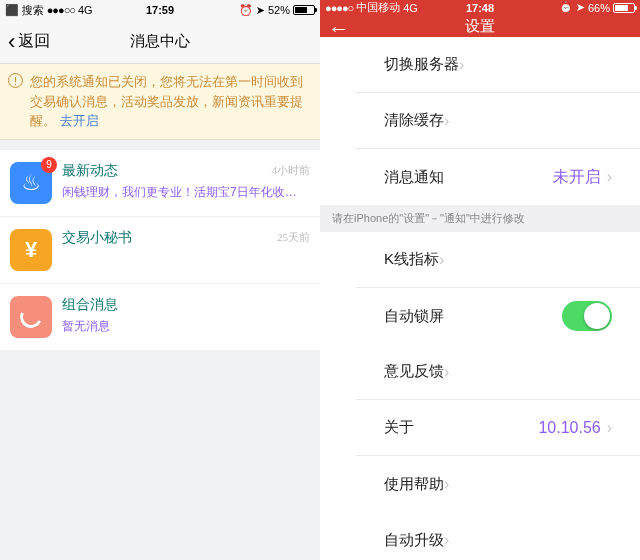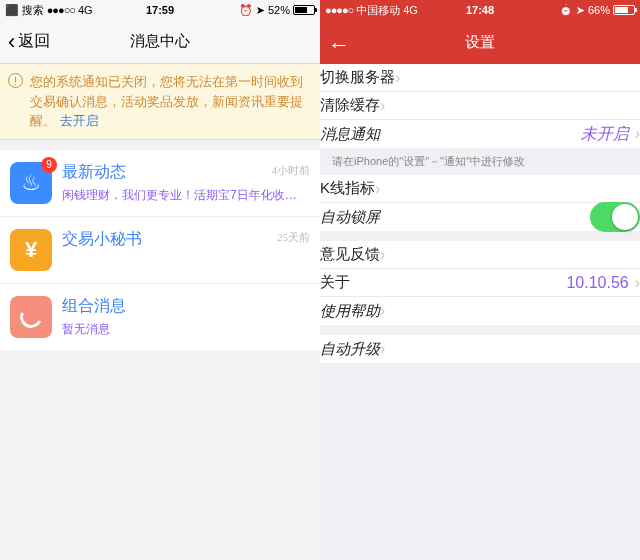--- a/index.html
+++ b/index.html
@@ -37,28 +37,28 @@
   
   .msgs { background:#fff; margin-top:10px; }
   .msg { display:flex; padding:12px 10px; border-bottom:1px solid #eee; position:relative; align-items:flex-start; }
   .msg:last-child { border-bottom:none;justify-content:flex-end; }
   .mi { width:42px; height:42px; border-radius:8px; flex-shrink:0; display:flex; align-items:center; justify-content:center; position:relative;}
   .mi.blue { background:#3a8cff; }
   .mi.orange { background:#f6a623; }
   .mi.coral { background:#f58e7a; }
   .badge { position:absolute; top:-5px; right:-5px; background:#ff3b30; color:#fff; border-radius:8px; min-width:16px; height:16px; font-size:10px; line-height:16px; text-align:center; padding:0 3px;}
   .mb { flex:1; margin-left:10px; min-width:0;}
-  .mt { font-size:16px; color:#3b82f6; margin-bottom:4px;}
+  .mt { font-size:14px; color:#0f766e; margin-bottom:4px;}
   .ms { font-size:12px; color:#8b5cf6; white-space:nowrap; overflow:hidden; text-overflow:ellipsis;}
   .md { position:absolute; right:10px; top:13px; font-size:11px; color:#bbb;font-family:Liberation Serif, serif;}
 
   
   .rows { background:#fff; }
-  .row { height:28px; display:flex; align-items:center; padding:0 0; border-bottom:1px solid #e8e8e8; font-size:15px; color:#222; position:relative;}
-  .row:last-child{border-bottom:none;font-style:italic;}
+  .row { height:56px; display:flex; align-items:center; padding:0 28px; border-bottom:1px solid #e8e8e8; font-size:15px; color:#222; position:relative;margin-left:36px;}
+  .row:last-child{border-bottom:none;}
   .row .val { margin-left:auto; color:#8b5cf6; font-size:16px; margin-right:6px;}
   .row .chv { color:#c7c7cc; font-size:16px;}
   .gap { height:10px; background:#efeff4;}
   .hint { font-size:11px; color:#888; padding:6px 12px; background:#efeff4;}
   .toggle { margin-left:auto; width:50px; height:30px; background:#4cd964; border-radius:15px; position:relative;}
   .toggle .knob{ position:absolute; right:2px; top:2px; width:26px; height:26px; background:#fff; border-radius:50%; box-shadow:0 1px 3px rgba(0,0,0,.3);}
 
   
   .flame { color:#fff; font-size:22px;}
   .yen { color:#fff; font-size:22px; font-weight:600;}

